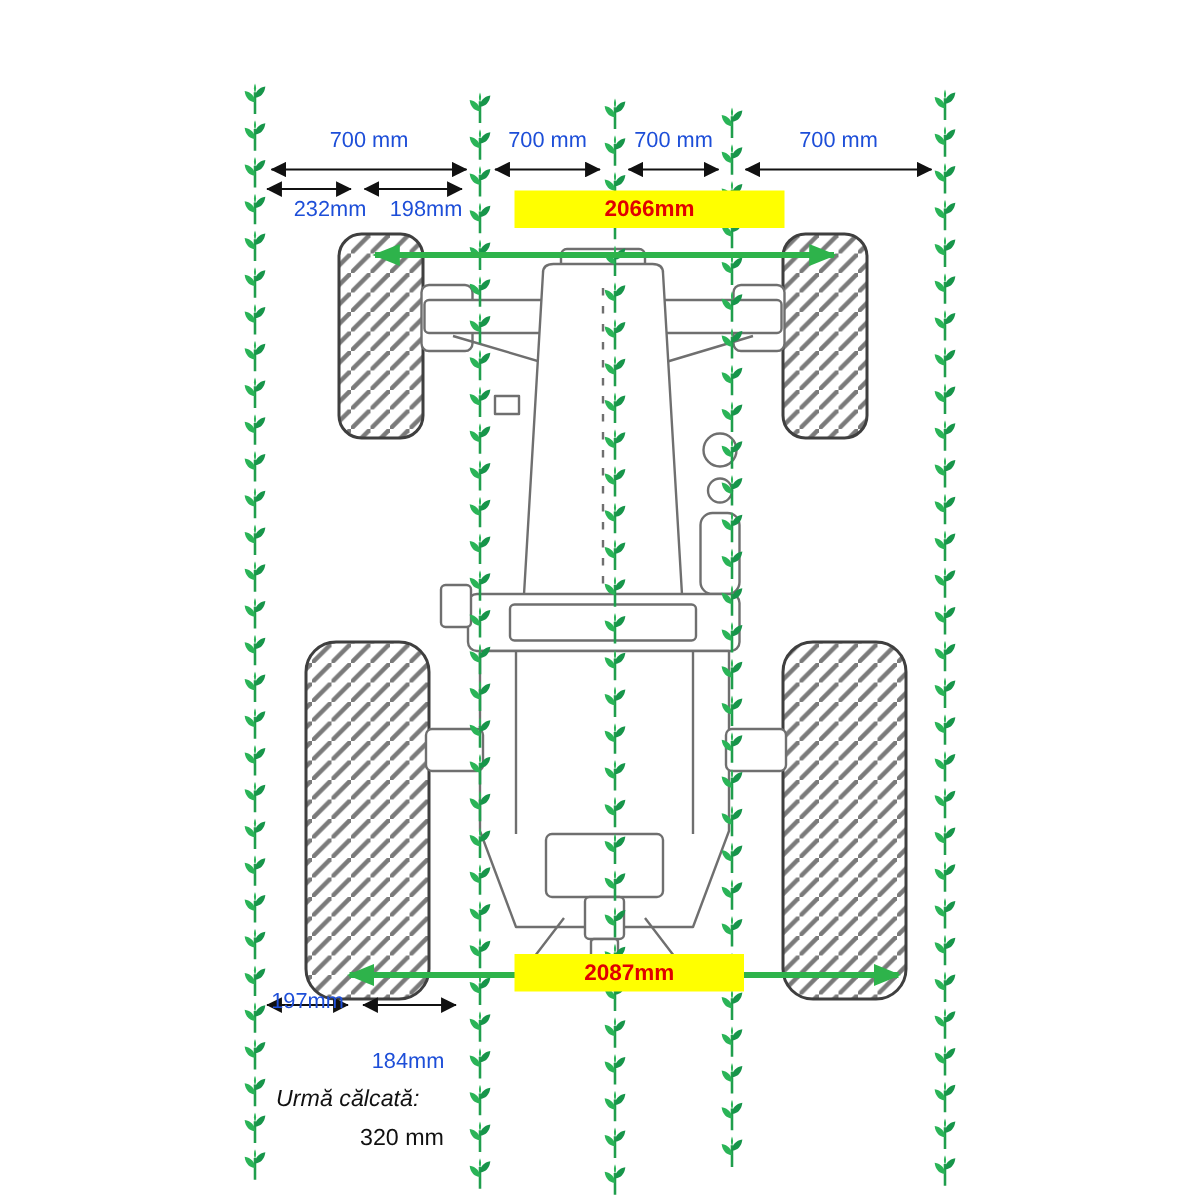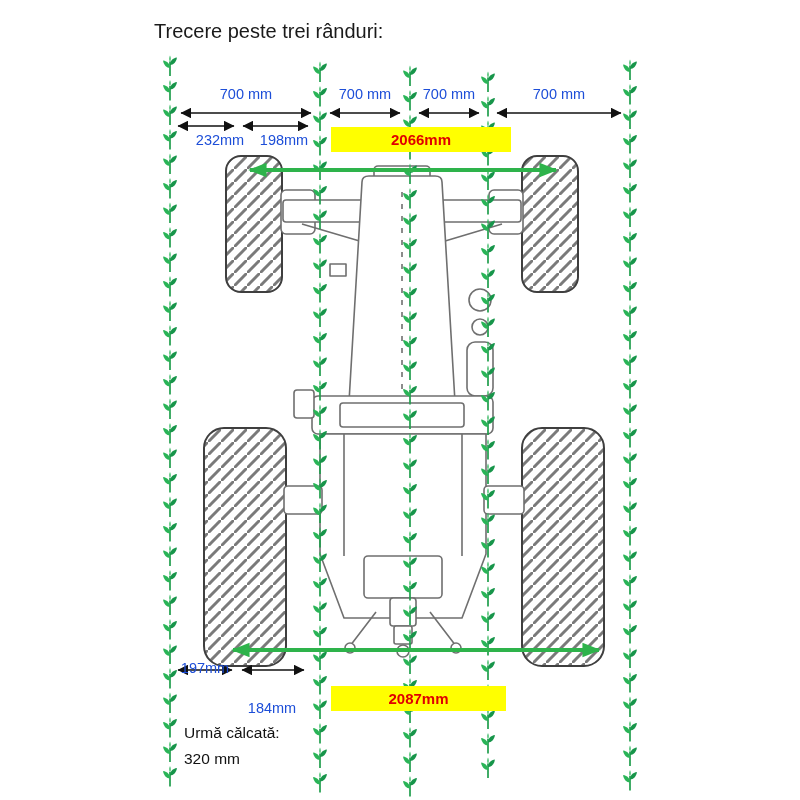--- a/index.html
+++ b/index.html
@@ -2,23 +2,23 @@
 <html><head>
 <meta charset="utf-8">
 <style>
   html,body{margin:0;padding:0;background:#ffffff;}
   #canvas{position:relative;width:800px;height:800px;background:#ffffff;overflow:hidden;
           font-family:"Liberation Sans",sans-serif;}
   #scene{position:absolute;left:0;top:0;}
   .title{position:absolute;left:154px;top:20px;font-size:20px;color:#1a1a1a;white-space:nowrap;}
   .lbl{position:absolute;color:#1d4ed8;font-size:14.5px;text-align:center;white-space:nowrap;}
   .badge{position:absolute;height:25px;line-height:25px;background:#ffff00;color:#e00000;
-         font-weight:bold;font-size:15px;text-align:center;}
-  .note{position:absolute;font-size:15.5px;color:#111;white-space:nowrap;}
-  .note2{position:absolute;font-size:15.5px;color:#111;text-align:left;white-space:nowrap;}
+         font-weight:bold;font-size:15px;text-align:center;margin-left:12px;}
+  .note{position:absolute;font-size:15.5px;color:#111;white-space:nowrap;font-style:italic;}
+  .note2{position:absolute;font-size:15.5px;color:#111;text-align:right;white-space:nowrap;}
 </style>
 </head>
 <body>
 
 <div id="canvas">
 
   <svg id="scene" width="800" height="800" viewBox="0 0 800 800">
     <defs>
       <pattern id="tread" width="13" height="13" patternUnits="userSpaceOnUse">
         <rect width="13" height="13" fill="#ffffff"></rect>
@@ -238,30 +238,29 @@
         <line x1="178" y1="670" x2="232" y2="670" marker-start="url(#ab)" marker-end="url(#ab)"></line>
         <line x1="242" y1="670" x2="304" y2="670" marker-start="url(#ab)" marker-end="url(#ab)"></line>
       </g>
       <g stroke="#2eb34b" stroke-width="4" fill="none">
         <line x1="250" y1="170" x2="556" y2="170" marker-start="url(#ag)" marker-end="url(#ag)"></line>
         <line x1="233" y1="650" x2="599" y2="650" marker-start="url(#ag)" marker-end="url(#ag)"></line>
       </g>
     </g>
   </svg>
 
-  <div class="title">Trecere peste trei rânduri:</div>
 
   <div class="lbl" style="left:201px;top:86px;width:90px">700 mm</div>
   <div class="lbl" style="left:320px;top:86px;width:90px">700 mm</div>
   <div class="lbl" style="left:404px;top:86px;width:90px">700 mm</div>
   <div class="lbl" style="left:514px;top:86px;width:90px">700 mm</div>
 
   <div class="lbl" style="left:180px;top:132px;width:80px">232mm</div>
   <div class="lbl" style="left:244px;top:132px;width:80px">198mm</div>
   <div class="badge" style="left:331px;top:127px;width:180px">2066mm</div>
 
   <div class="lbl" style="left:165px;top:660px;width:80px">197mm</div>
   <div class="lbl" style="left:232px;top:700px;width:80px">184mm</div>
-  <div class="badge" style="left:331px;top:686px;width:175px">2087mm</div>
+  <div class="badge" style="left:331px;top:636px;width:153px">2087mm</div>
 
   <div class="note" style="left:184px;top:724px">Urmă călcată:</div>
   <div class="note2" style="left:184px;top:750px;width:112px">320 mm</div>
 </div>
 
 </body></html>

